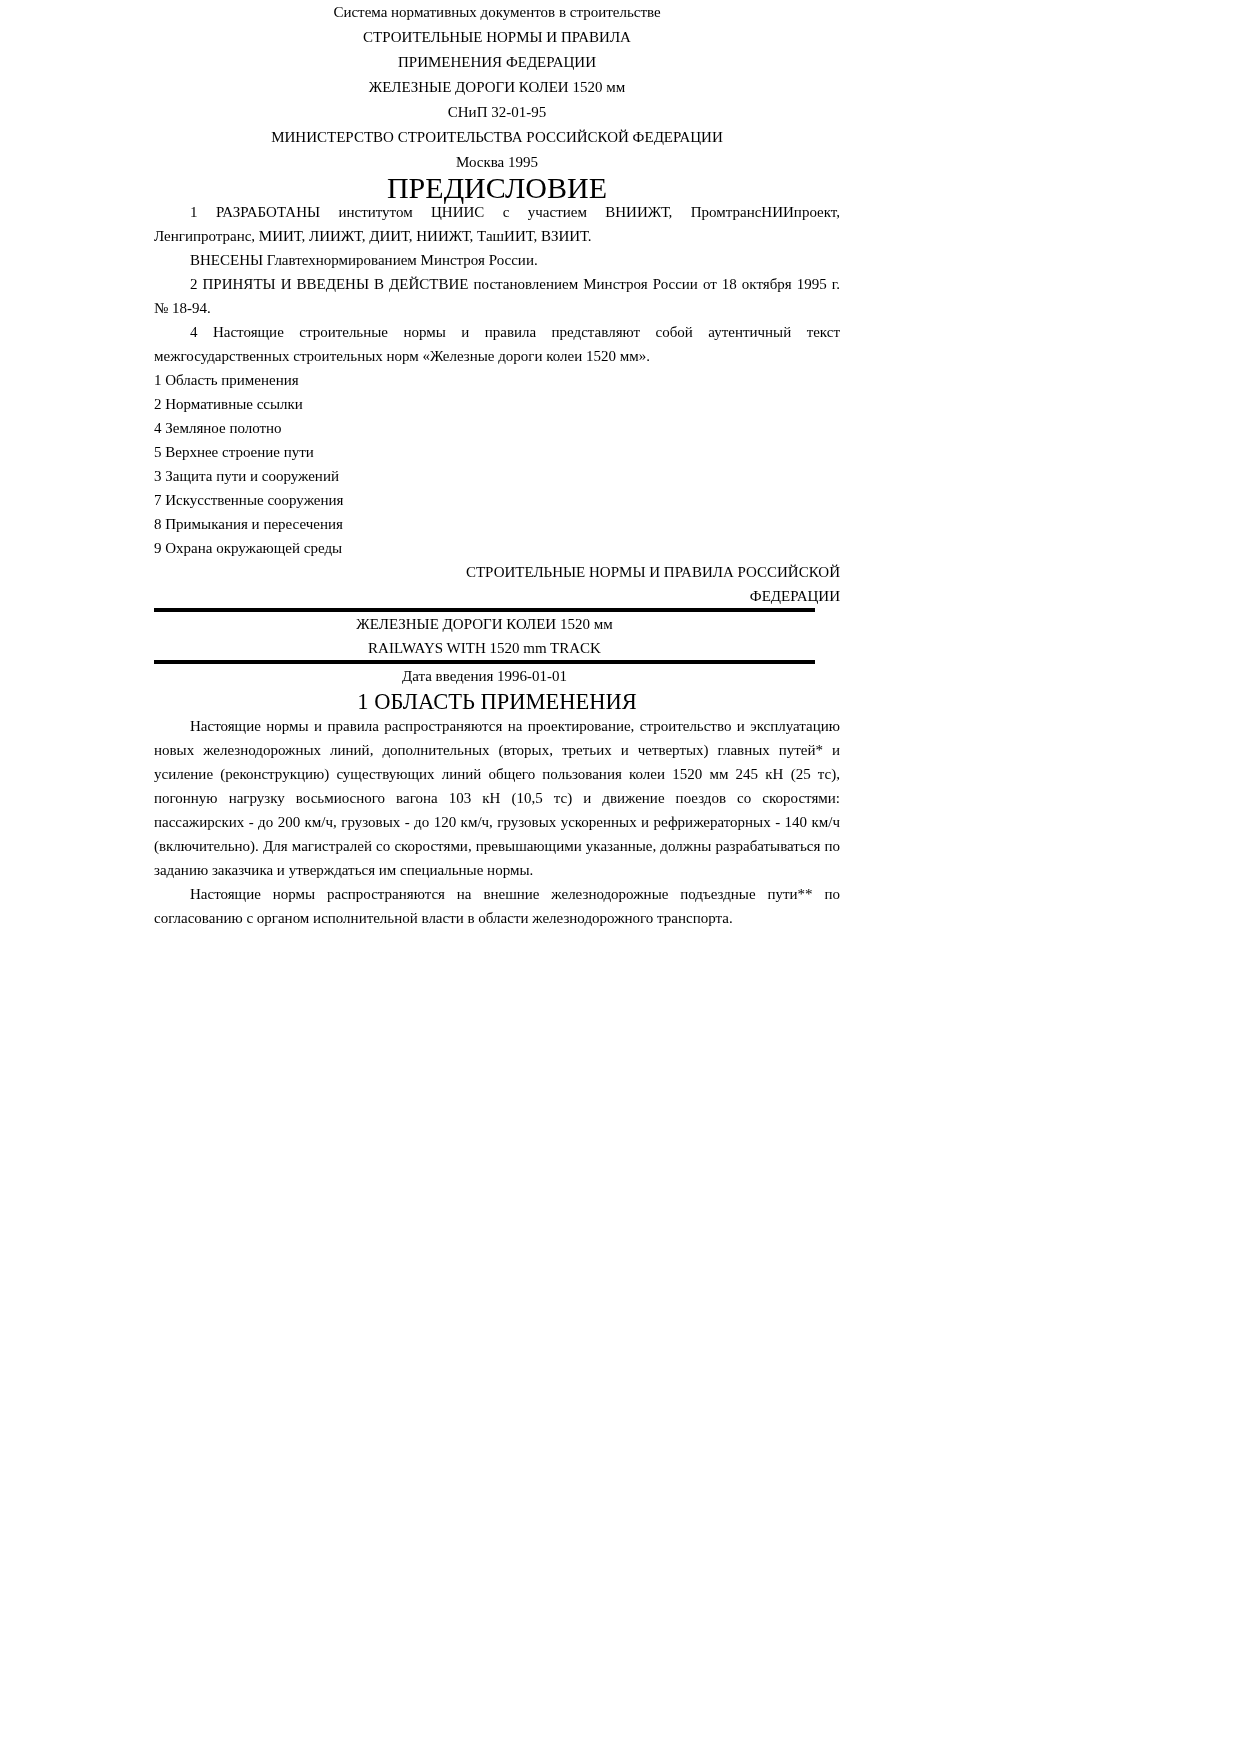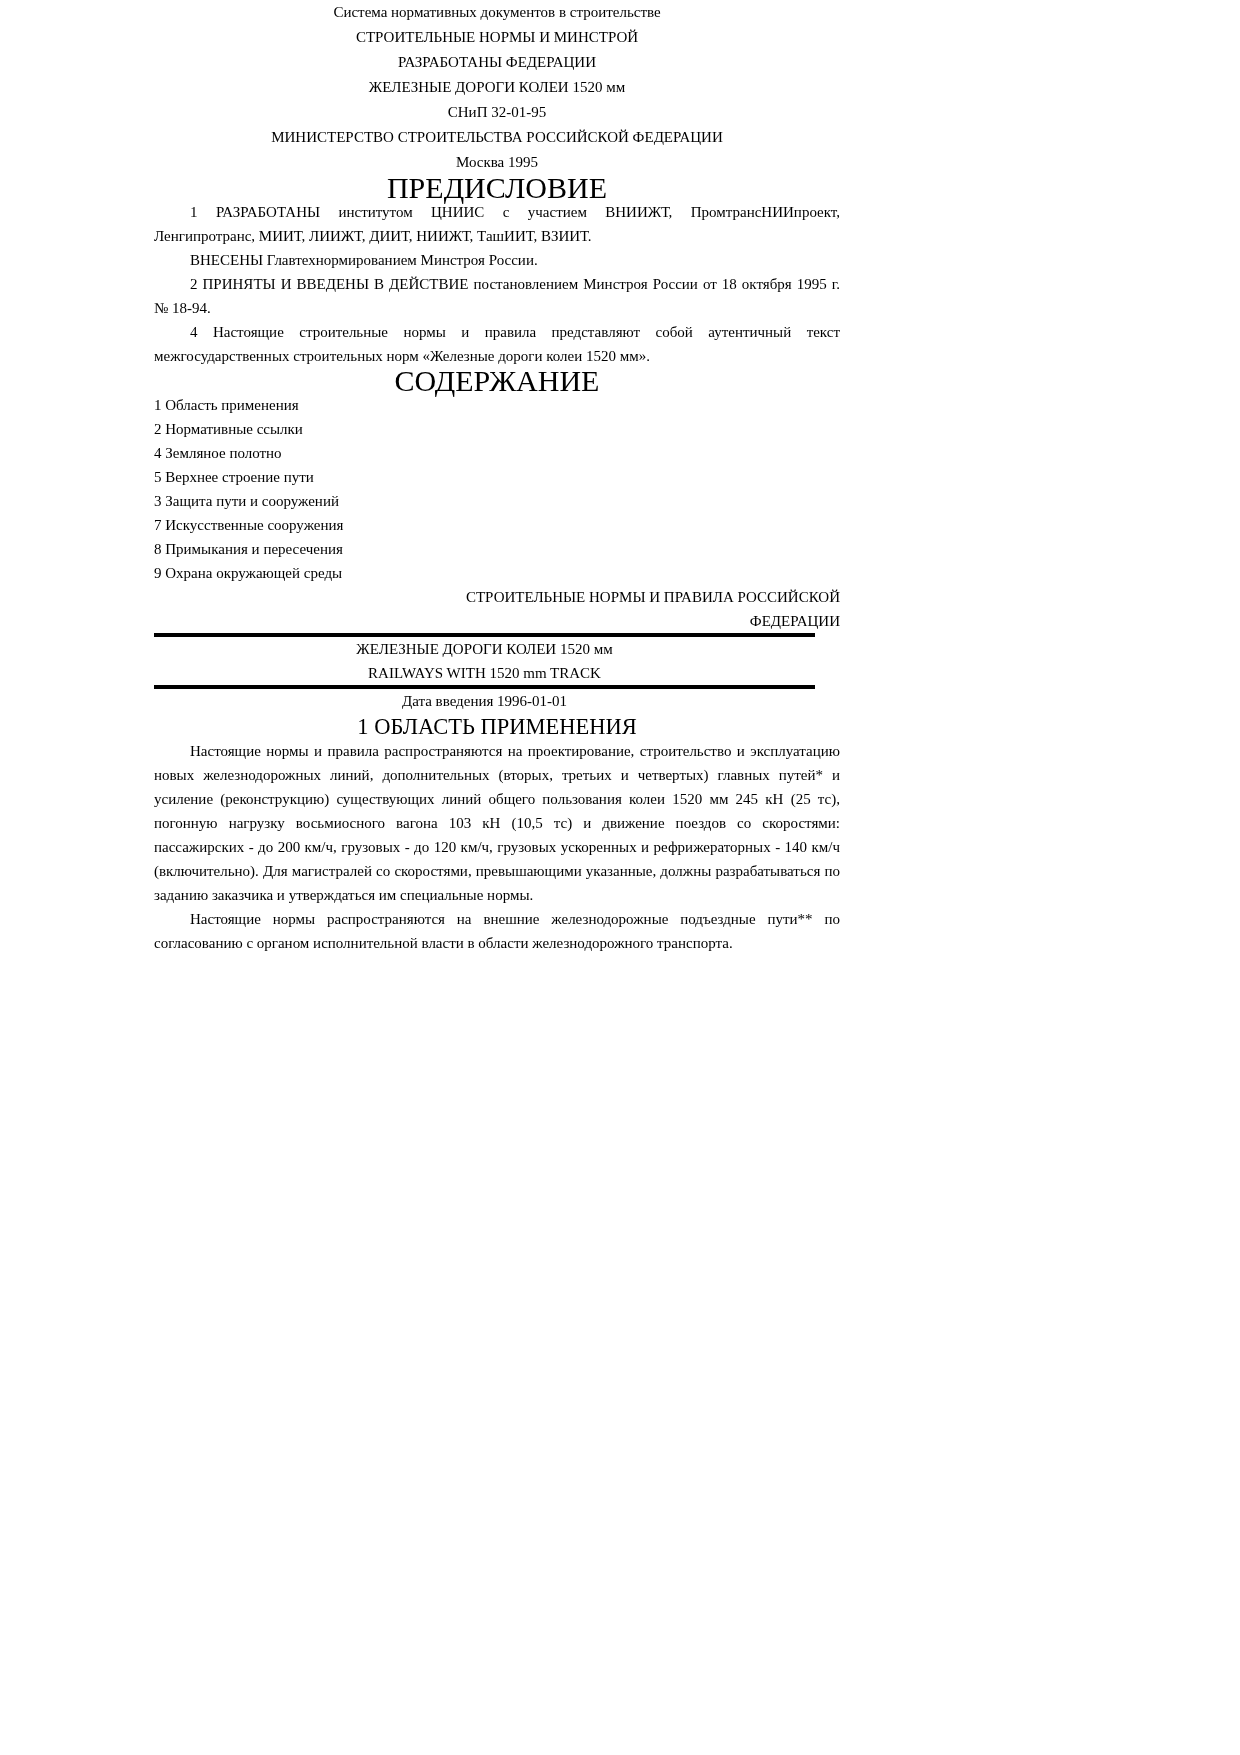--- a/index.html
+++ b/index.html
@@ -65,22 +65,22 @@
 </style>
 </head>
 <body>
 
 <div class="page">
   <div class="col">
 
     <p class="c sys">Система нормативных документов в строительстве</p>
 
     <div class="c title2">
-      <p>СТРОИТЕЛЬНЫЕ НОРМЫ И МИНСТРОЙ</p>
-      <p>РАЗРАБОТАНЫ ФЕДЕРАЦИИ</p>
+      <p>СТРОИТЕЛЬНЫЕ НОРМЫ И ПРАВИЛА</p>
+      <p>ПРИМЕНЕНИЯ ФЕДЕРАЦИИ</p>
     </div>
 
     <p class="c rail-top">ЖЕЛЕЗНЫЕ ДОРОГИ КОЛЕИ 1520 мм</p>
 
     <p class="c snip">СНиП 32-01-95</p>
 
     <div class="c ministry">
       <p>МИНИСТЕРСТВО СТРОИТЕЛЬСТВА РОССИЙСКОЙ ФЕДЕРАЦИИ</p>
     </div>
 
@@ -93,21 +93,20 @@
         <p>1 РАЗРАБОТАНЫ институтом ЦНИИС с участием ВНИИЖТ, ПромтрансНИИпроект, Ленгипротранс, МИИТ, ЛИИЖТ, ДИИТ, НИИЖТ, ТашИИТ, ВЗИИТ.</p>
 
         <p>ВНЕСЕНЫ Главтехнормированием Минстроя России.</p>
 
         <p>2 ПРИНЯТЫ И ВВЕДЕНЫ В ДЕЙСТВИЕ постановлением Минстроя России от 18 октября 1995 г. № 18-94.</p>
 
 
         <p>4 Настоящие строительные нормы и правила представляют собой аутентичный текст межгосударственных строительных норм «Железные дороги колеи 1520 мм».</p>
       </div>
 
-    <h1 class="c b h-contents">СОДЕРЖАНИЕ</h1>
 
     <div class="toc">
 
         <p>1 Область применения</p>
 
         <p>2 Нормативные ссылки</p>
 
 
         <p>4 Земляное полотно</p>
 

